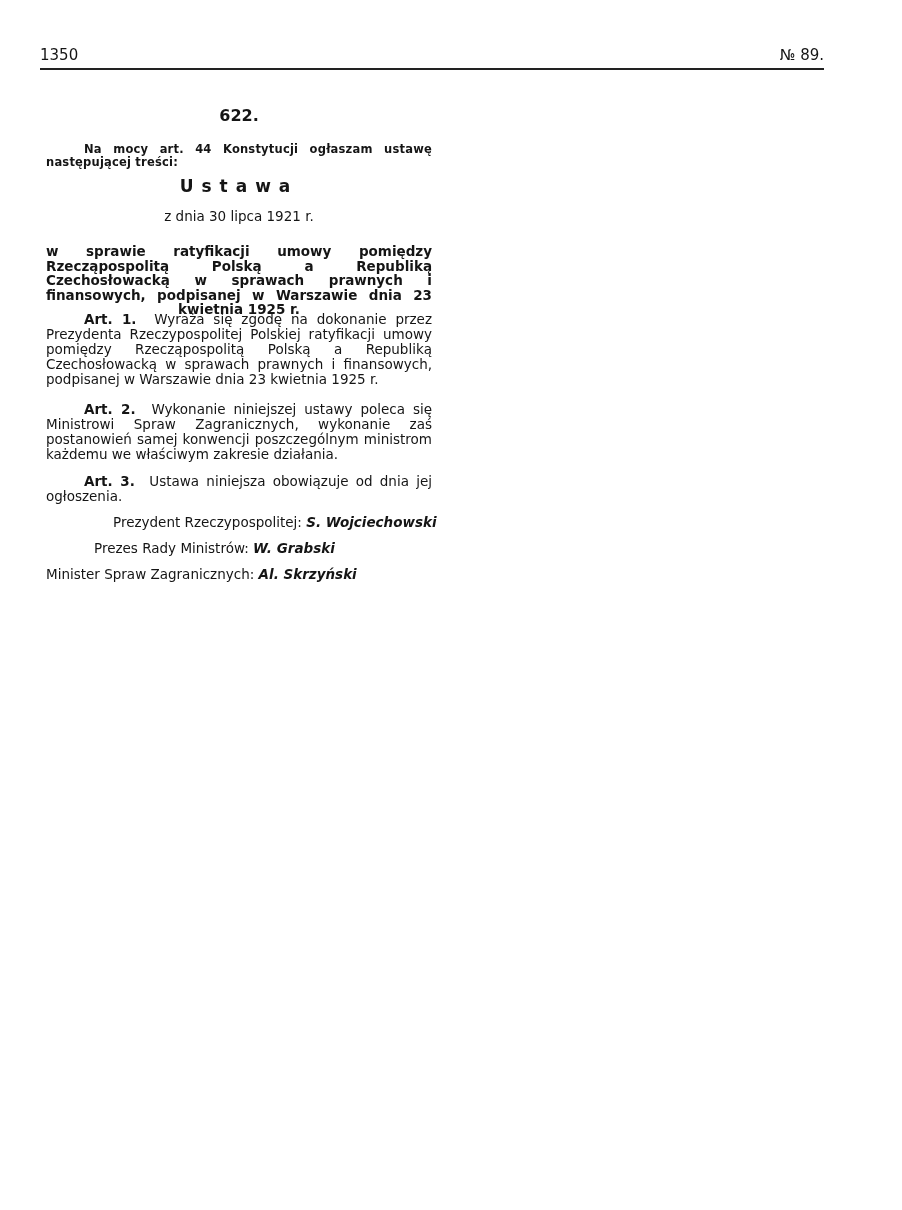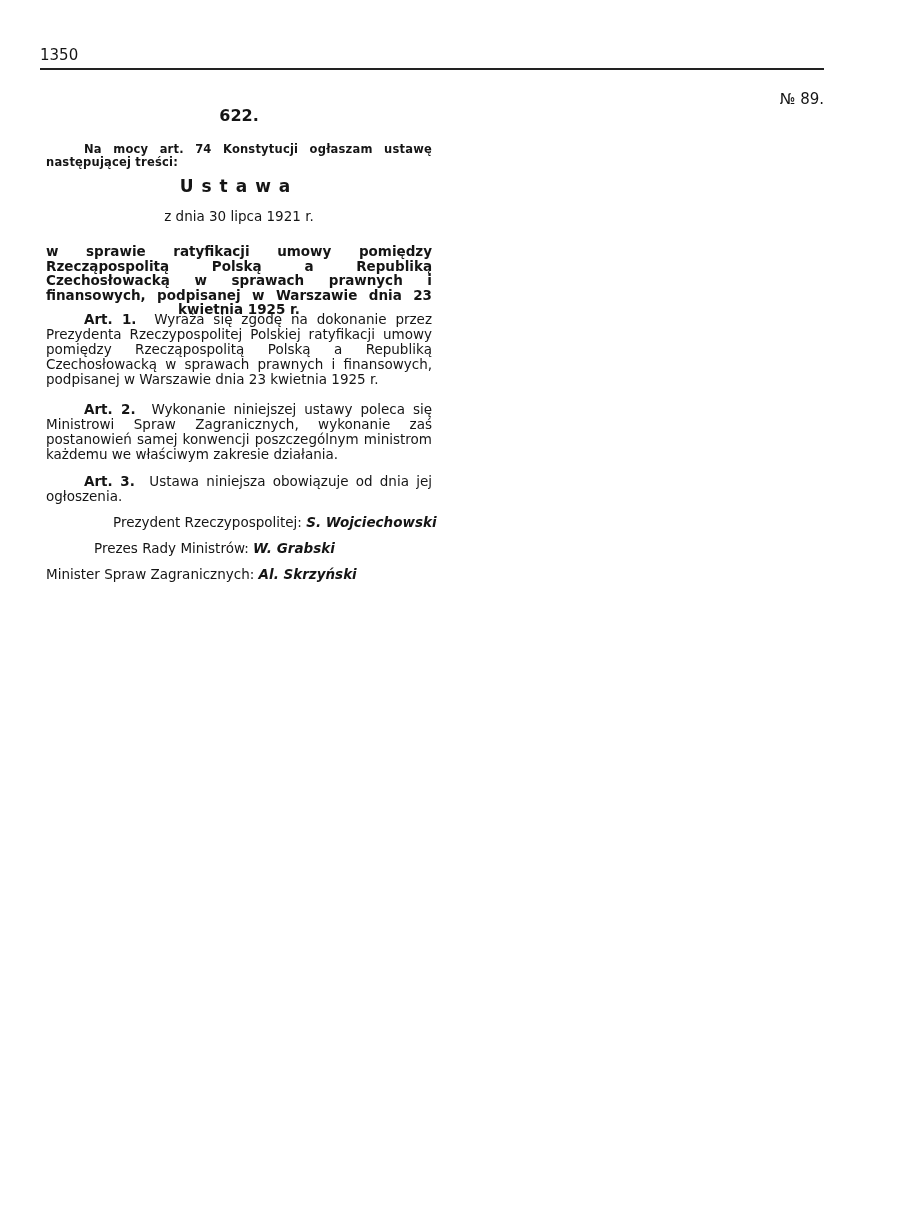--- a/index.html
+++ b/index.html
@@ -1,20 +1,20 @@
 <!DOCTYPE html>
 <html><head>
   <meta charset="utf-8">
   <style>
     html, body { margin: 0; padding: 0; background: #ffffff; }
     body { width: 902px; height: 1210px; position: relative; overflow: hidden; color: #151515; font-family: "DejaVu Sans", sans-serif; }
     .header { position: absolute; left: 36px; top: 46px; width: 788px; height: 20px; font-size: 15px; }
     .header .pg { position: absolute; left: 4px; top: 0; }
     .header .title { position: absolute; left: 0; right: 0; text-align: center; top: 0; }
-    .header .num { position: absolute; right: 0; top: 0; margin-top: 44px; }
+    .header .num { position: absolute; right: 0; top: 0; }
     .rule { position: absolute; left: 40px; top: 68px; width: 784px; height: 0; border-top: 2px solid #222; }
     .col { position: absolute; left: 46px; width: 386px; }
     .center { text-align: center; }
     .poz { top: 106px; font-size: 16px; font-weight: bold; }
     .intro { top: 143px; font-size: 11.5px; font-weight: bold; line-height: 13px; text-align: justify; text-indent: 38px; letter-spacing: 0.2px; }
     .ustawa { top: 176px; font-size: 17px; font-weight: bold; letter-spacing: 8px; }
     .date { top: 208px; font-size: 13.5px; }
     .subject { top: 244px; font-size: 13.5px; font-weight: bold; line-height: 14.5px; text-align: justify; text-align-last: center; }
     .art { font-size: 13.5px; line-height: 15px; text-align: justify; text-indent: 38px; }
     .art b { font-weight: bold; }
@@ -30,21 +30,21 @@
 </head>
 <body>
 
 <div class="header">
   <span class="pg">1350</span>
   <span class="num">№ 89.</span>
 </div>
 <div class="rule"></div>
 
 <div class="col center poz">622.</div>
-<div class="col intro">Na mocy art. 74 Konstytucji ogłaszam ustawę następującej treści:</div>
+<div class="col intro">Na mocy art. 44 Konstytucji ogłaszam ustawę następującej treści:</div>
 <div class="col center ustawa">Ustawa</div>
 <div class="col center date">z dnia 30 lipca 1921 r.</div>
 <div class="col subject">w sprawie ratyfikacji umowy pomiędzy Rzecząpospolitą Polską a Republiką Czechosłowacką w sprawach prawnych i finansowych, podpisanej w Warszawie dnia 23 kwietnia 1925 r.</div>
 
 <div class="col art a1">
   <b>Art. 1.</b>&nbsp;
   <span>Wyraża się zgodę na dokonanie przez Prezydenta Rzeczypospolitej Polskiej ratyfikacji umowy pomiędzy Rzecząpospolitą Polską a Republiką Czechosłowacką w sprawach prawnych i finansowych, podpisanej w Warszawie dnia 23 kwietnia 1925 r.</span>
 </div>
 <div class="col art a2">
   <b>Art. 2.</b>&nbsp;

